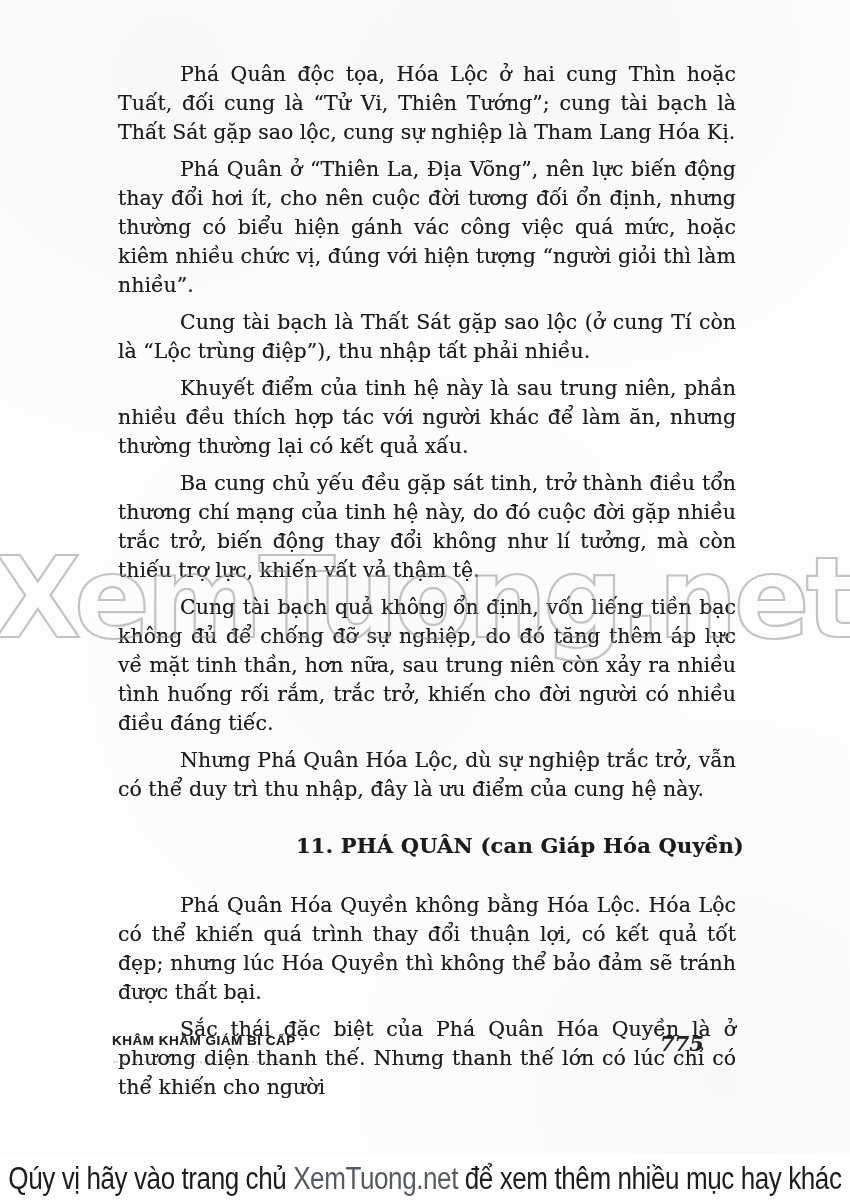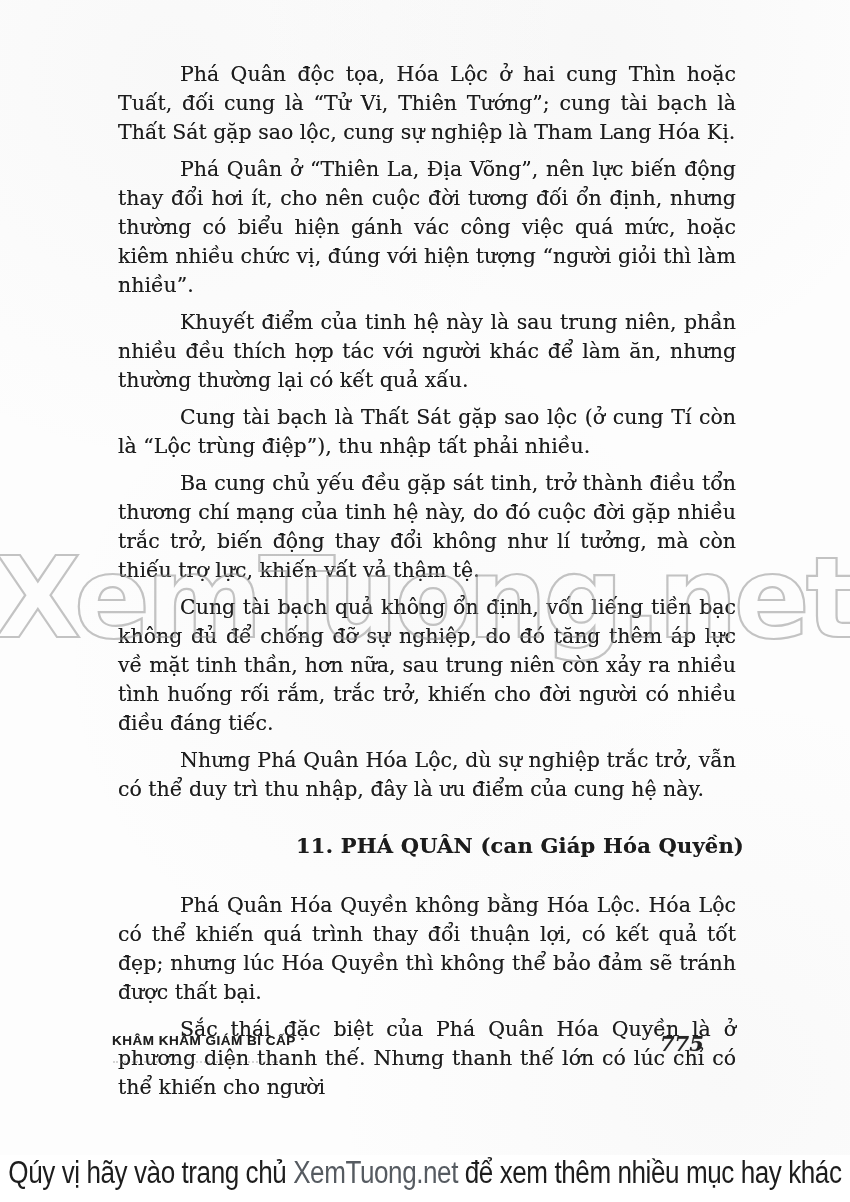--- a/index.html
+++ b/index.html
@@ -45,42 +45,42 @@
     position:absolute;left:548px;top:0;
     font-family:"DejaVu Serif", serif;font-style:italic;font-weight:bold;
     font-size:21px;color:#242424;text-shadow:0 0 1px rgba(0,0,0,0.45);
   }
   .footer-smudge-line{
     position:absolute;top:1061px;left:113px;width:168px;height:0;
     border-top:2px dotted rgba(120,120,120,0.30);
   }
   .banner{
     position:absolute;left:0;bottom:0;width:850px;height:47px;background:#ffffff;
-    display:flex;align-items:flex-start;justify-content:center;
+    display:flex;align-items:center;justify-content:center;
     font-family:"Liberation Sans", sans-serif;font-size:31px;color:#1d1d1d;
     z-index:5;
   }
   .banner-inner{
     transform:scaleX(0.84);transform-origin:center;white-space:nowrap;
     letter-spacing:-0.5px;
   }
   .site{color:#565b61;}
 </style>
 </head>
 <body>
 
 <div class="page">
 
   <div class="watermark">XemTuong.net</div>
 
   <div class="text-block">
     <p class="para">Phá Quân độc tọa, Hóa Lộc ở hai cung Thìn hoặc Tuất, đối cung là “Tử Vi, Thiên Tướng”; cung tài bạch là Thất Sát gặp sao lộc, cung sự nghiệp là Tham Lang Hóa Kị.</p>
     <p class="para">Phá Quân ở “Thiên La, Địa Võng”, nên lực biến động thay đổi hơi ít, cho nên cuộc đời tương đối ổn định, nhưng thường có biểu hiện gánh vác công việc quá mức, hoặc kiêm nhiều chức vị, đúng với hiện tượng “người giỏi thì làm nhiều”.</p>
+    <p class="para">Cung tài bạch là Thất Sát gặp sao lộc (ở cung Tí còn là “Lộc trùng điệp”), thu nhập tất phải nhiều.</p>
     <p class="para">Khuyết điểm của tinh hệ này là sau trung niên, phần nhiều đều thích hợp tác với người khác để làm ăn, nhưng thường thường lại có kết quả xấu.</p>
-    <p class="para">Cung tài bạch là Thất Sát gặp sao lộc (ở cung Tí còn là “Lộc trùng điệp”), thu nhập tất phải nhiều.</p>
     <p class="para">Ba cung chủ yếu đều gặp sát tinh, trở thành điều tổn thương chí mạng của tinh hệ này, do đó cuộc đời gặp nhiều trắc trở, biến động thay đổi không như lí tưởng, mà còn thiếu trợ lực, khiến vất vả thậm tệ.</p>
     <p class="para">Cung tài bạch quả không ổn định, vốn liếng tiền bạc không đủ để chống đỡ sự nghiệp, do đó tăng thêm áp lực về mặt tinh thần, hơn nữa, sau trung niên còn xảy ra nhiều tình huống rối rắm, trắc trở, khiến cho đời người có nhiều điều đáng tiếc.</p>
     <p class="para">Nhưng Phá Quân Hóa Lộc, dù sự nghiệp trắc trở, vẫn có thể duy trì thu nhập, đây là ưu điểm của cung hệ này.</p>
     <h2 class="heading">11. PHÁ QUÂN (can Giáp Hóa Quyền)</h2>
     <p class="para">Phá Quân Hóa Quyền không bằng Hóa Lộc. Hóa Lộc có thể khiến quá trình thay đổi thuận lợi, có kết quả tốt đẹp; nhưng lúc Hóa Quyền thì không thể bảo đảm sẽ tránh được thất bại.</p>
     <p class="para">Sắc thái đặc biệt của Phá Quân Hóa Quyền là ở phương diện thanh thế. Nhưng thanh thế lớn có lúc chỉ có thể khiến cho người</p>
   </div>
 
   <div class="footer">
     <span class="book-title">KHÂM KHÂM GIÁM BÍ CẤP</span>

